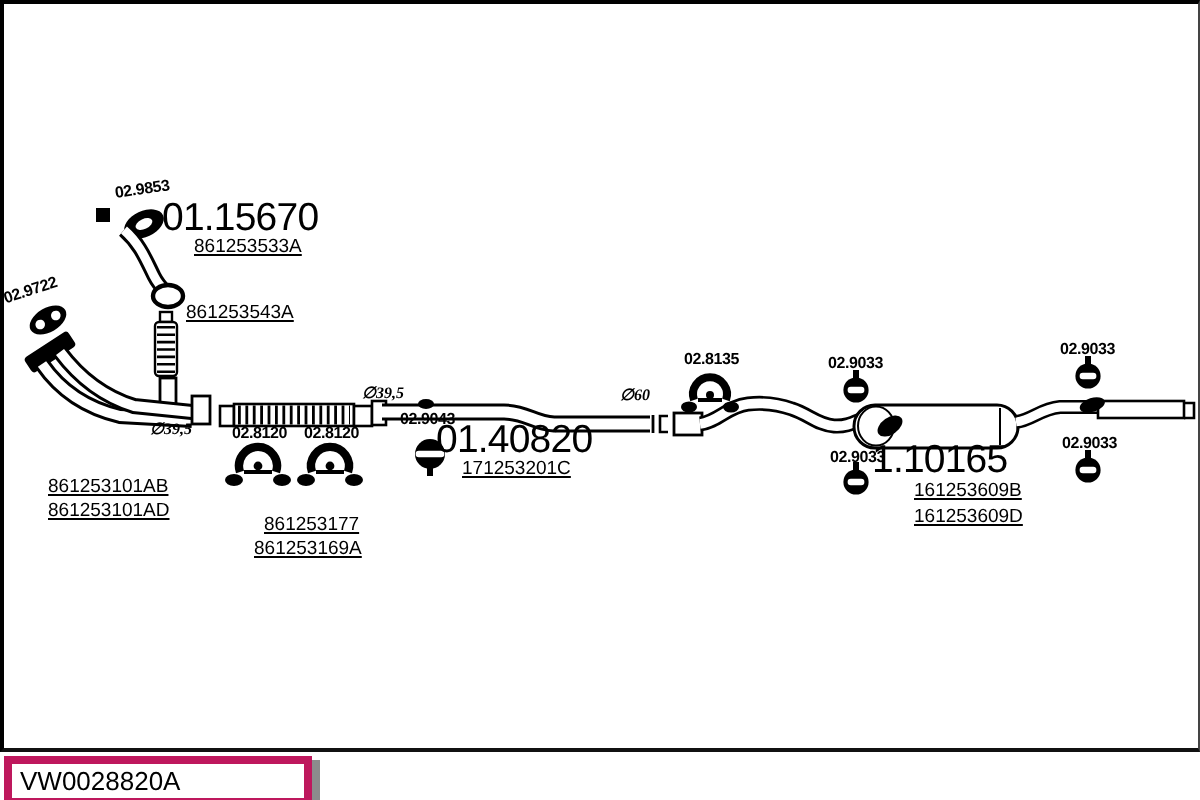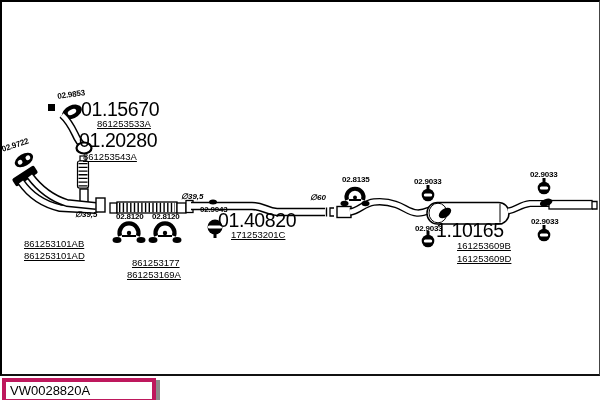--- a/index.html
+++ b/index.html
@@ -12,21 +12,21 @@
     box-sizing:border-box;background:#fff;
     border-top:2px solid #000;border-left:2px solid #000;
     border-right:1px solid #444;border-bottom:2px solid #111;
     pointer-events:none;
   }
   svg{position:absolute;left:0;top:0;}
   .lbl{position:absolute;white-space:nowrap;z-index:5;}
   .num{font-size:19.5px;letter-spacing:-0.4px;line-height:1;}
   .ref{font-size:9.5px;line-height:1;text-decoration:underline;}
   .fit{font-size:8px;font-weight:700;letter-spacing:-0.2px;line-height:1;}
-  .dim{font-size:8px;font-weight:700;font-style:italic;line-height:1;}
+  .dim{font-size:8px;font-weight:700;font-style:italic;line-height:1;font-family:Liberation Serif, serif;}
   .rot8{transform:rotate(-8deg);transform-origin:left top;}
   .rot18{transform:rotate(-18deg);transform-origin:left top;}
   #footer-box{
     position:absolute;left:2px;top:378px;width:146px;height:17px;
     background:#fff;border:4px solid #be185d;box-shadow:4px 2px 0 #8c8c8c;
     z-index:6;
   }
   #footer-box .code{font-size:13px;line-height:17px;padding-left:4px;}
 </style>
 </head>
@@ -158,22 +158,21 @@
     <g transform="translate(215,227)">
       <circle r="7.5" fill="#000"></circle>
         <rect x="-7.2" y="-1.6" width="14.4" height="3.2" rx="1.6" fill="#fff"></rect>
       <rect x="-1.5" y="7" width="3" height="4" fill="#000"></rect>
     </g>
   </svg>
 
   <div class="lbl num" style="left:81px;top:100px">01.15670</div>
   <div class="lbl ref" style="left:97px;top:119px">861253533A</div>
 
-  <div class="lbl num" style="left:79px;top:131px">01.20280</div>
-  <div class="lbl ref" style="left:83px;top:152px">861253543A</div>
+  <div class="lbl ref" style="left:93px;top:152px">861253543A</div>
 
   <div class="lbl ref" style="left:24px;top:239px">861253101AB</div>
   <div class="lbl ref" style="left:24px;top:251px">861253101AD</div>
 
   <div class="lbl ref" style="left:132px;top:258px">861253177</div>
   <div class="lbl ref" style="left:127px;top:270px">861253169A</div>
 
   <div class="lbl num" style="left:218px;top:211px">01.40820</div>
   <div class="lbl ref" style="left:231px;top:230px">171253201C</div>
 

